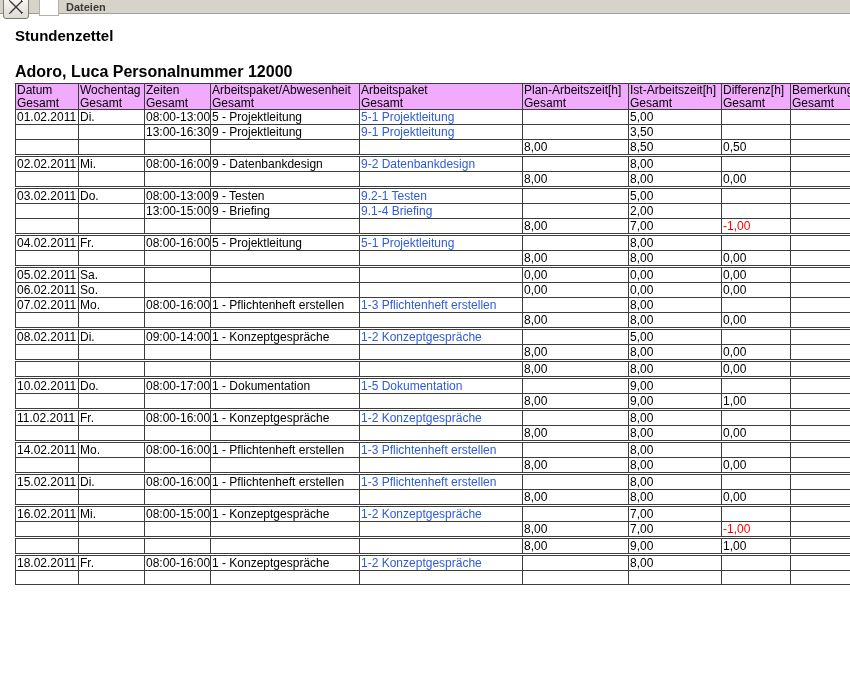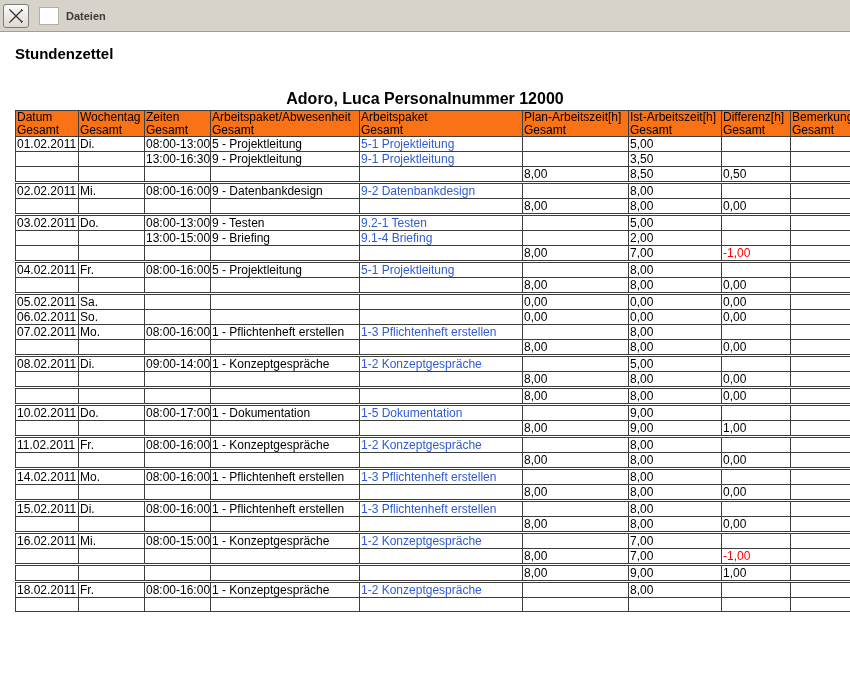--- a/index.html
+++ b/index.html
@@ -3,21 +3,21 @@
 <meta charset="utf-8">
 <style>
   * { box-sizing: border-box; margin: 0; padding: 0; }
   html, body {
     width: 850px; height: 697px; overflow: hidden;
     background: #ffffff;
     font-family: "Liberation Sans", sans-serif;
   }
   
   .toolbar {
-    height: 32px; width: 100%;
+    height: 14px; width: 100%;
     background: #d7d3ca;
     border-bottom: 1px solid #a19d94;
     display: flex; align-items: center;
   }
   .tb-btn {
     width: 26px; height: 24px; margin-left: 3px;
     background: linear-gradient(#fbfbfa, #dedad2);
     border: 1px solid #7c7c76; border-radius: 3px;
     display: flex; align-items: center; justify-content: center;
     cursor: default;
@@ -32,39 +32,39 @@
     margin-left: 7px;
     font-size: 11px; font-weight: bold; color: #3a3a38;
   }
   
   .content { padding: 0 15px; }
   .h-title {
     margin-top: 13px;
     font-size: 15px; font-weight: bold; color: #000;
   }
   .h-employee {
-    margin-top: 28px; margin-bottom: 2px;
-    font-size: 16px; font-weight: bold; color: #000; text-align: center;
+    margin-top: 19px; margin-bottom: 2px;
+    font-size: 16px; font-weight: bold; color: #000;
   }
   
   table.sheet {
     border-collapse: collapse;
     table-layout: fixed;
     width: 841px;
     font-size: 12px;
     color: #000;
   }
   table.sheet th, table.sheet td {
     border: 1px solid #3d3d3d;
     overflow: hidden; white-space: nowrap;
     font-weight: normal; text-align: left;
     vertical-align: top;
   }
   table.sheet th {
-    background: #f97316;
+    background: #f0abfc;
     height: 25px; line-height: 12.5px;
     padding: 0 1px;
   }
   table.sheet td {
     height: 14px; line-height: 14px;
     padding: 0 1px;
   }
   td.num { text-align: right; padding-right: 2px; }
   td .lnk { color: #2e5bd8; text-decoration: none; cursor: pointer; }
   td.neg { color: #ff0000; }

